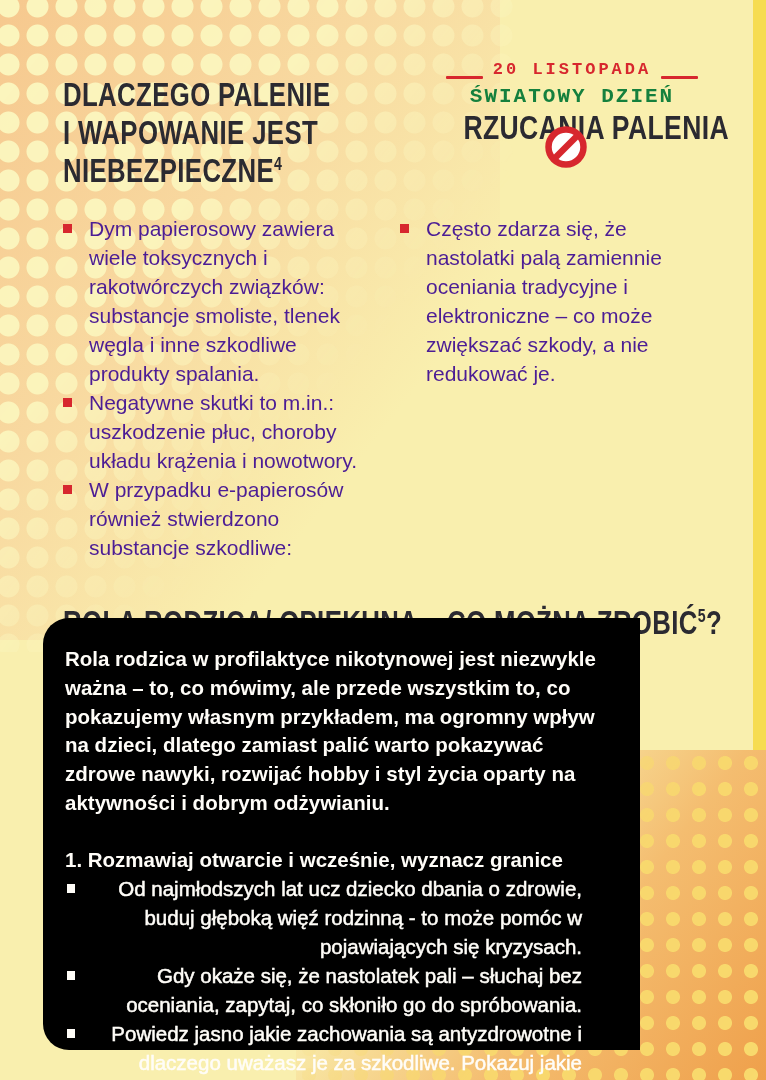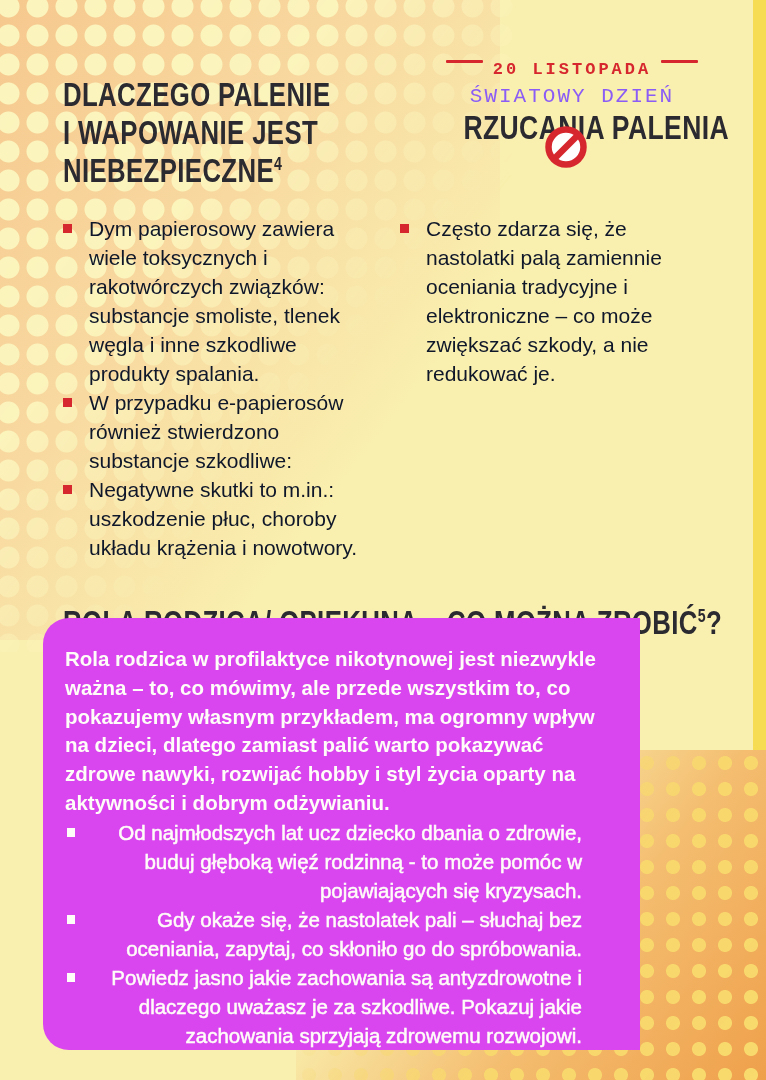--- a/index.html
+++ b/index.html
@@ -42,49 +42,49 @@
   .cond .sq-line{display:inline-block;transform:scaleX(.78);transform-origin:0 50%;white-space:nowrap;}
   .cond .sq-line.center{transform-origin:50% 50%;}
   sup{font-size:55%;vertical-align:super;line-height:0;}
   
   .main-title{
     position:absolute;left:63px;top:54px;z-index:3;
     font-size:33px;line-height:38px;letter-spacing:.5px;
   }
   
   .event{position:absolute;left:426px;top:60px;width:292px;z-index:3;text-align:center;}
-  .event-date-row{display:flex;align-items:flex-start;justify-content:center;gap:10px;}
+  .event-date-row{display:flex;align-items:flex-end;justify-content:center;gap:10px;}
   .dash{width:37px;height:3px;background:#d7272e;border-radius:1px;}
   .event-date{
     font-family:"Liberation Mono","DejaVu Sans Mono",monospace;
     font-weight:700;font-size:17px;letter-spacing:3px;color:#d7272e;white-space:nowrap;
   }
   .event-line1{
     margin-top:6px;
     font-family:"Liberation Mono","DejaVu Sans Mono",monospace;
-    font-weight:400;font-size:21px;letter-spacing:2px;color:#8b5cf6;white-space:nowrap;
+    font-weight:700;font-size:21px;letter-spacing:2px;color:#15803d;white-space:nowrap;
   }
   .event-line2{margin-top:1px;font-size:34px;line-height:36px;letter-spacing:.5px;}
   .no-smoking{position:absolute;left:119px;top:66px;width:42px;height:42px;z-index:4;}
   
-  .col{position:absolute;top:214px;z-index:3;font-size:21px;line-height:29px;color:#0f172a;}
+  .col{position:absolute;top:214px;z-index:3;font-size:21px;line-height:29px;color:#4c1d95;}
   .col-left{left:63px;width:302px;}
   .col-right{left:400px;width:314px;}
   ul.blist{list-style:none;margin:0;padding:0;}
   ul.blist li{position:relative;padding-left:26px;margin:0;}
   .sq{position:absolute;left:0;top:10px;width:9px;height:9px;background:#d7272e;}
   .continuation{margin:0 0 0 0;padding-left:26px;}
   
   .role-heading{
     position:absolute;left:63px;top:577px;z-index:3;
     font-size:33px;line-height:37px;letter-spacing:.5px;white-space:nowrap;
   }
   .role-box{
     position:absolute;left:43px;top:618px;width:597px;height:432px;z-index:3;
-    background:#d946ef;border-radius:26px 0 0 26px;
+    background:#000000;border-radius:26px 0 0 26px;
     box-sizing:border-box;padding:27px 40px 0 22px;
     color:#fffdf8;
   }
   .role-intro{margin:0;font-size:20.5px;line-height:28.8px;font-weight:700;}
   .role-sub{margin:27px 0 0 0;font-size:20.5px;line-height:29px;font-weight:700;}
   ul.wlist{list-style:none;margin:0;padding:0 18px 0 0;font-size:20.5px;line-height:29px;font-weight:400;-webkit-text-stroke:.5px currentColor;}
   ul.wlist li{position:relative;padding-left:26px;text-align:right;}
   .wsq{position:absolute;left:2px;top:10px;width:8px;height:9px;background:#fffdf8;}
 </style>
 </head>
@@ -119,44 +119,45 @@
 </div>
 
 <div class="col col-left">
   <ul class="blist">
     <li>
       <span class="sq"></span>
       <span>Dym papierosowy zawiera wiele toksycznych i rakotwórczych związków: substancje smoliste, tlenek węgla i inne szkodliwe produkty spalania.</span>
     </li>
     <li>
       <span class="sq"></span>
-      <span>W przypadku e-papierosów również stwierdzono substancje szkodliwe:</span>
+      <span>Negatywne skutki to m.in.: uszkodzenie płuc, choroby układu krążenia i nowotwory.</span>
     </li>
     <li>
       <span class="sq"></span>
-      <span>Negatywne skutki to m.in.: uszkodzenie płuc, choroby układu krążenia i nowotwory.</span>
+      <span>W przypadku e-papierosów również stwierdzono substancje szkodliwe:</span>
     </li>
   </ul>
 </div>
 
 <div class="col col-right">
   <ul class="blist">
     <li>
       <span class="sq"></span>
       <span>Często zdarza się, że nastolatki palą zamiennie oceniania tradycyjne i elektroniczne – co może zwiększać szkody, a nie redukować je.</span>
     </li>
   </ul>
 </div>
 
 <h2 class="role-heading cond">
   <span class="sq-line"><span>ROLA RODZICA/ OPIEKUNA – CO MOŻNA ZROBIĆ</span><sup>5</sup><span>?</span></span>
 </h2>
 
 <div class="role-box">
   <p class="role-intro">Rola rodzica w profilaktyce nikotynowej jest niezwykle ważna – to, co mówimy, ale przede wszystkim to, co pokazujemy własnym przykładem, ma ogromny wpływ na dzieci, dlatego zamiast palić warto pokazywać zdrowe nawyki, rozwijać hobby i styl życia oparty na aktywności i dobrym odżywianiu.</p>
+  <p class="role-sub">1. Rozmawiaj otwarcie i wcześnie, wyznacz granice</p>
   <ul class="wlist">
     <li>
       <span class="wsq"></span>
       <span>Od najmłodszych lat ucz dziecko dbania o zdrowie, buduj głęboką więź rodzinną - to może pomóc w pojawiających się kryzysach.</span>
     </li>
     <li>
       <span class="wsq"></span>
       <span>Gdy okaże się, że nastolatek pali – słuchaj bez oceniania, zapytaj, co skłoniło go do spróbowania.</span>
     </li>
     <li>

